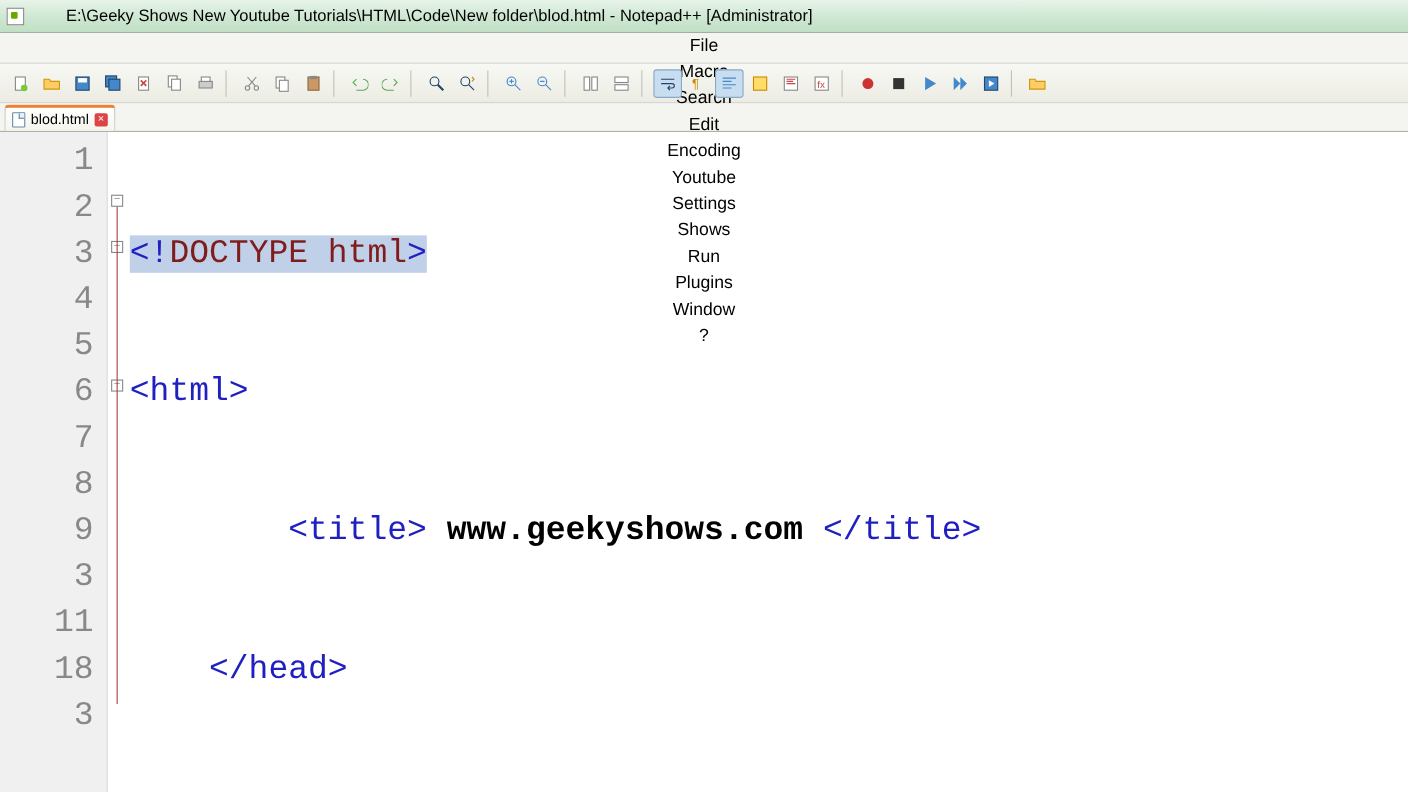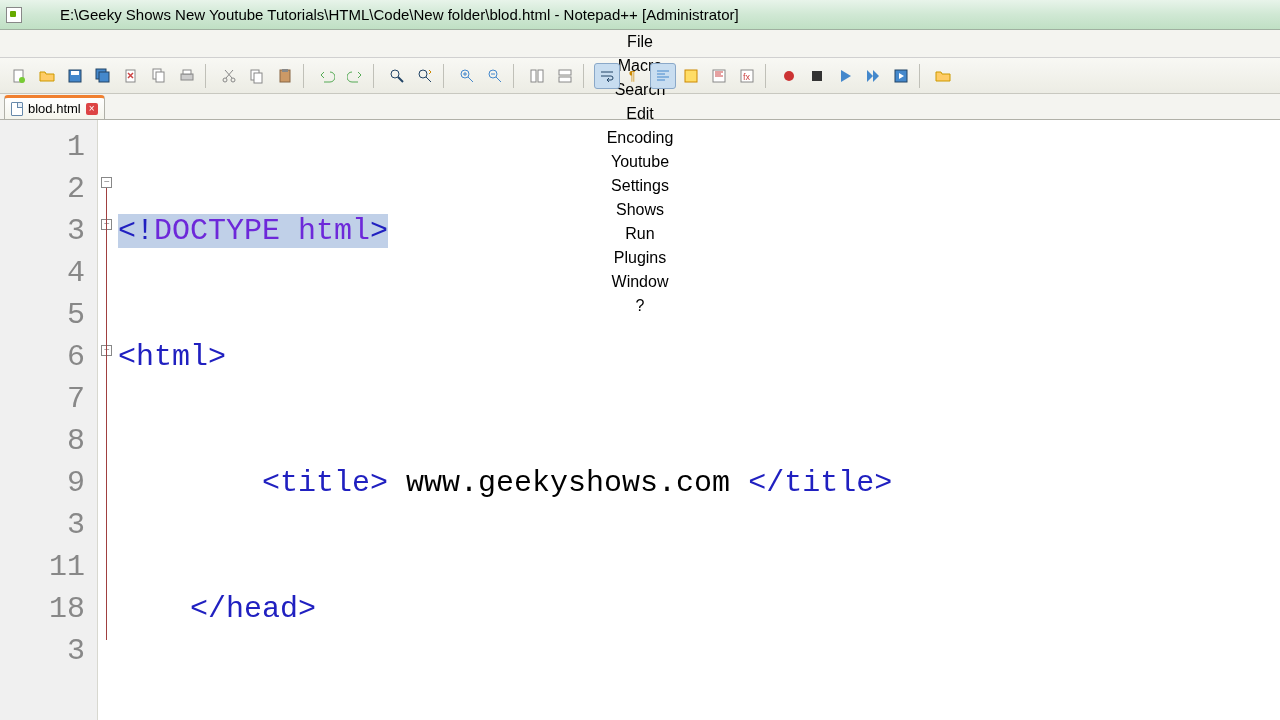--- a/index.html
+++ b/index.html
@@ -143,23 +143,23 @@
     padding-top: 6px;
     font-size: 30px;
     line-height: 42px;
     white-space: pre;
     overflow: hidden;
     position: relative;
   }
   .line { padding-left: 2px; height: 42px; }
   .hl-sel { background: #c0d0e8; }
   .tag-blue { color: #2020c0; }
-  .attr-red { color: #6d28d9; }
+  .attr-red { color: #7f1d1d; }
   .txt-black { color: #000; }
-  .txt-bold { font-weight: normal; }
+  .txt-bold { font-weight: bold; }
 
 </style>
 </head>
 <body>
 
 <div class="titlebar">
   <div class="app-icon"></div>
   <span>E:\Geeky Shows New Youtube Tutorials\HTML\Code\New folder\blod.html - Notepad++ [Administrator]</span>
 </div>
 

